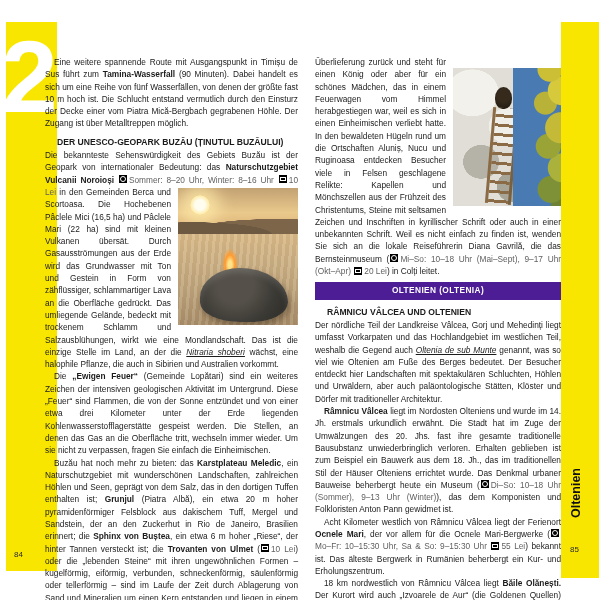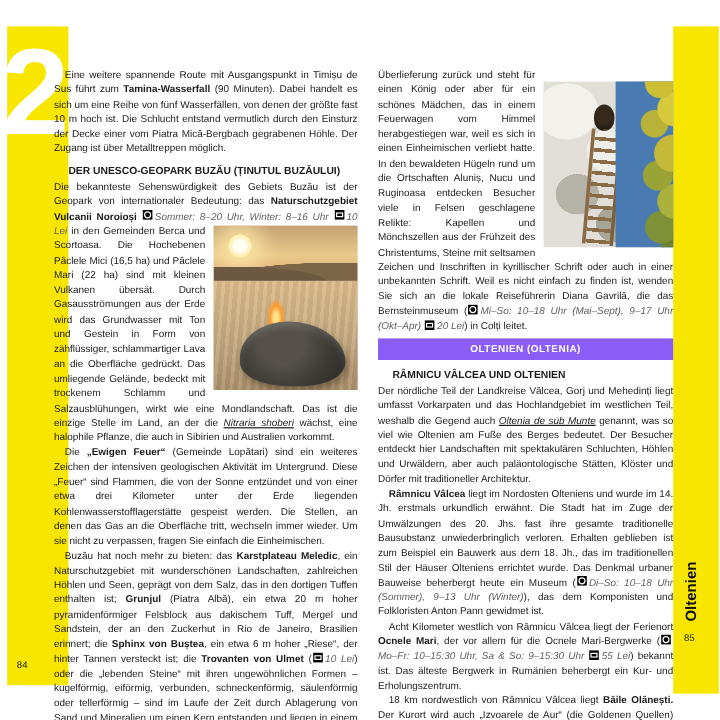--- a/index.html
+++ b/index.html
@@ -7,37 +7,37 @@
          font-family:"Liberation Sans","DejaVu Sans",sans-serif;color:#1b1b1b;}
 
   
   .strip{position:absolute;background:#f8e600;}
   .strip-left{left:6px;top:22px;width:51px;height:549px;}
   .strip-right{left:561px;top:22px;width:38px;height:556px;}
   .chapter-num{position:absolute;left:-5px;top:14px;font-size:102px;line-height:0.82;
                font-weight:700;color:#ffffff;}
   .pagenum{position:absolute;font-size:8px;color:#2a2a2a;}
   .pagenum-left{left:8px;bottom:12px;}
-  .pagenum-right{left:9px;bottom:42px;}
+  .pagenum-right{left:9px;bottom:24px;}
   .chapter-tab{position:absolute;left:8px;bottom:60px;writing-mode:vertical-rl;
                transform:rotate(180deg);font-size:12.5px;font-weight:700;color:#111;}
 
   
   .col{position:absolute;top:56px;font-size:8.3px;line-height:12.3px;text-align:justify;}
   .col-left{left:45px;width:253px;}
   .col-right{left:315px;width:246px;}
   .para{margin:0;}
   .ind{text-indent:9px;}
   .subhead{font-size:8.6px;font-weight:700;margin:6px 0 1px 0;text-align:left;padding-left:12px;}
-  .section-bar{clear:both;margin:5px 0 4px 0;background:#8b5cf6;color:#ffffff;
+  .section-bar{clear:both;margin:5px 0 4px 0;background:#4c1d95;color:#ffffff;
                font-size:8.3px;font-weight:700;text-align:center;padding:2px 0 3px 0;
                letter-spacing:0.4px;}
   .seg.b{font-weight:700;}
   .seg.i{font-style:italic;text-decoration:underline;}
-  .seg.info{font-style:italic;color:#5f5f5f;}
+  .seg.info{color:#5f5f5f;}
 
   
   .inline-icon{display:inline-block;width:8px;height:8px;background:#000;
                vertical-align:-0.5px;margin:0 2px 0 1px;position:relative;}
   .icon-hours::before{content:"";position:absolute;left:1px;top:1px;width:4px;height:4px;
                border:1px solid #fff;border-radius:50%;}
   .icon-price::before{content:"";position:absolute;left:1px;top:2px;width:4px;height:2px;
                border:1px solid #fff;}
 
   

